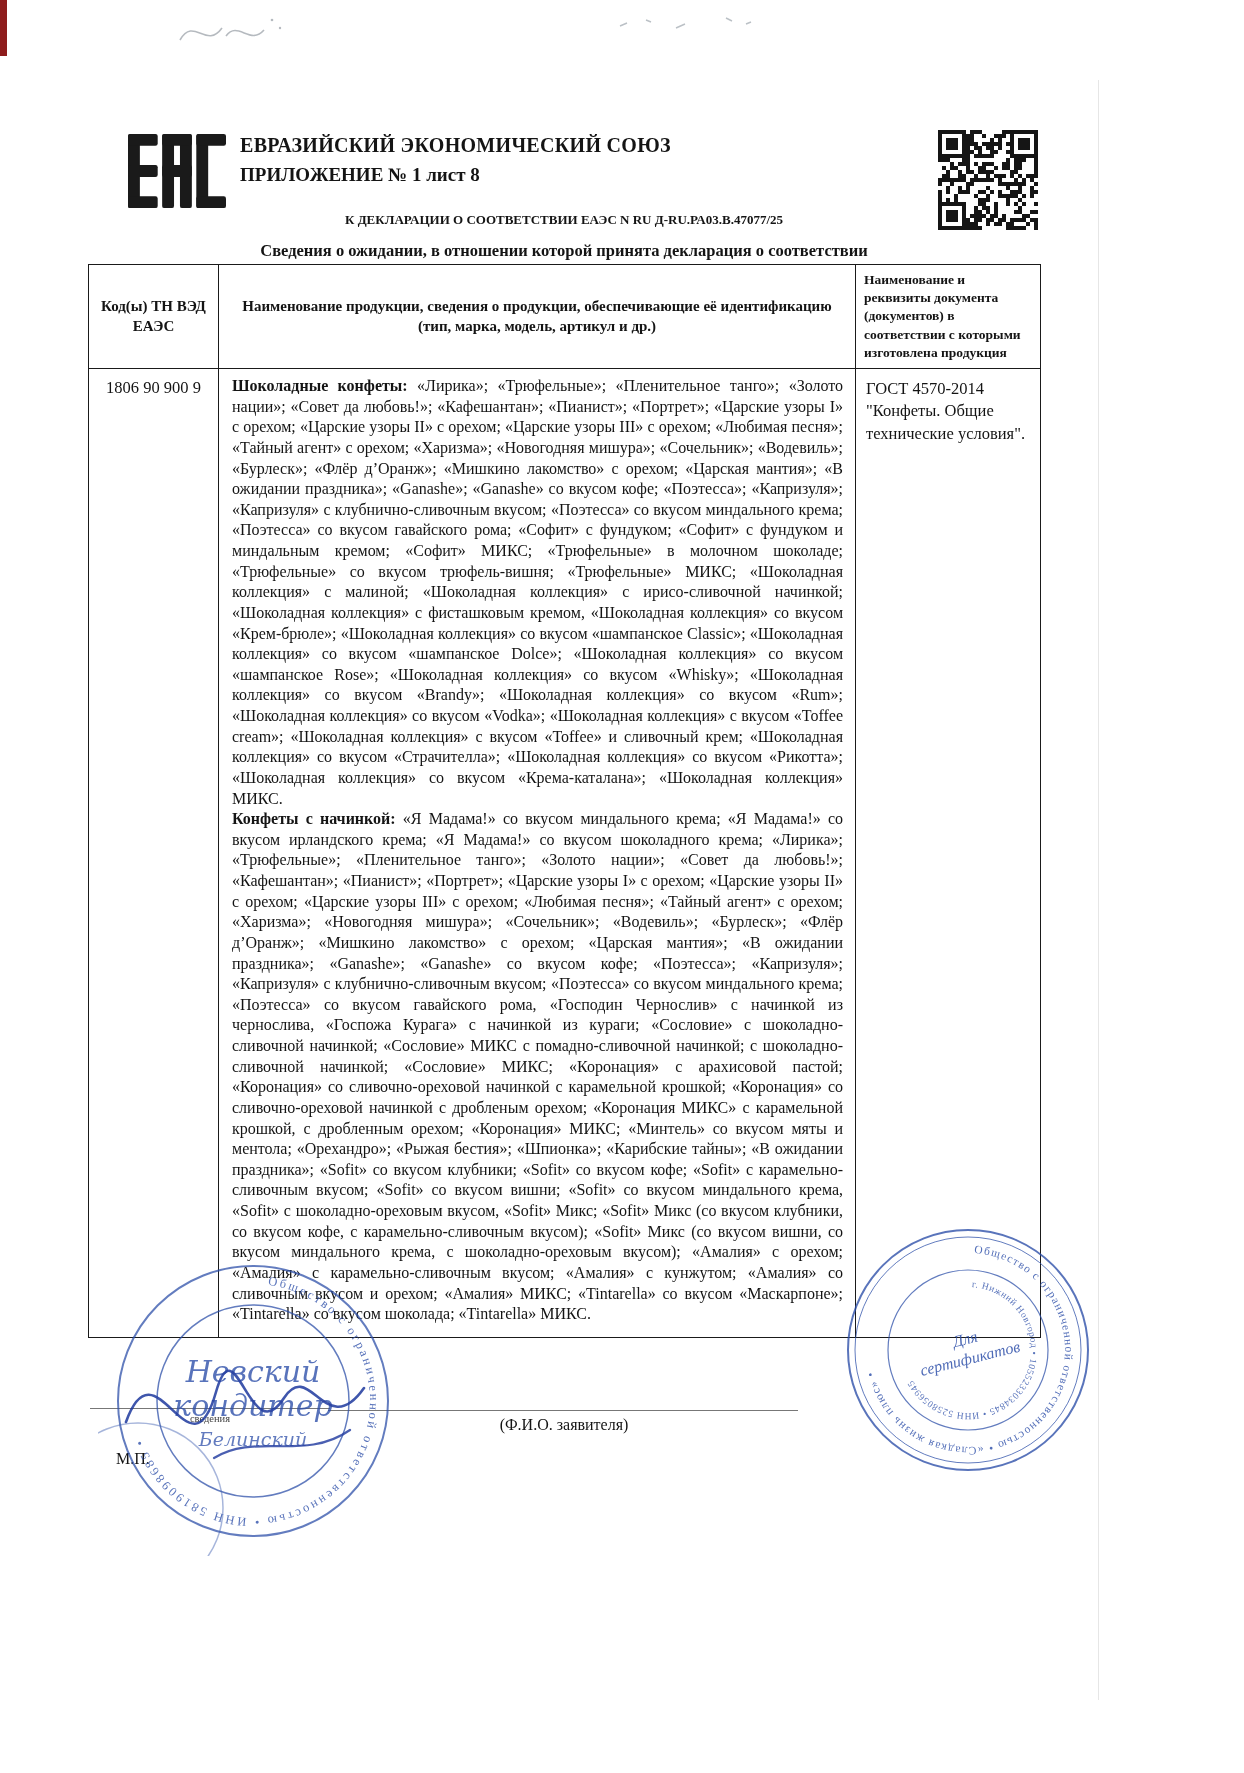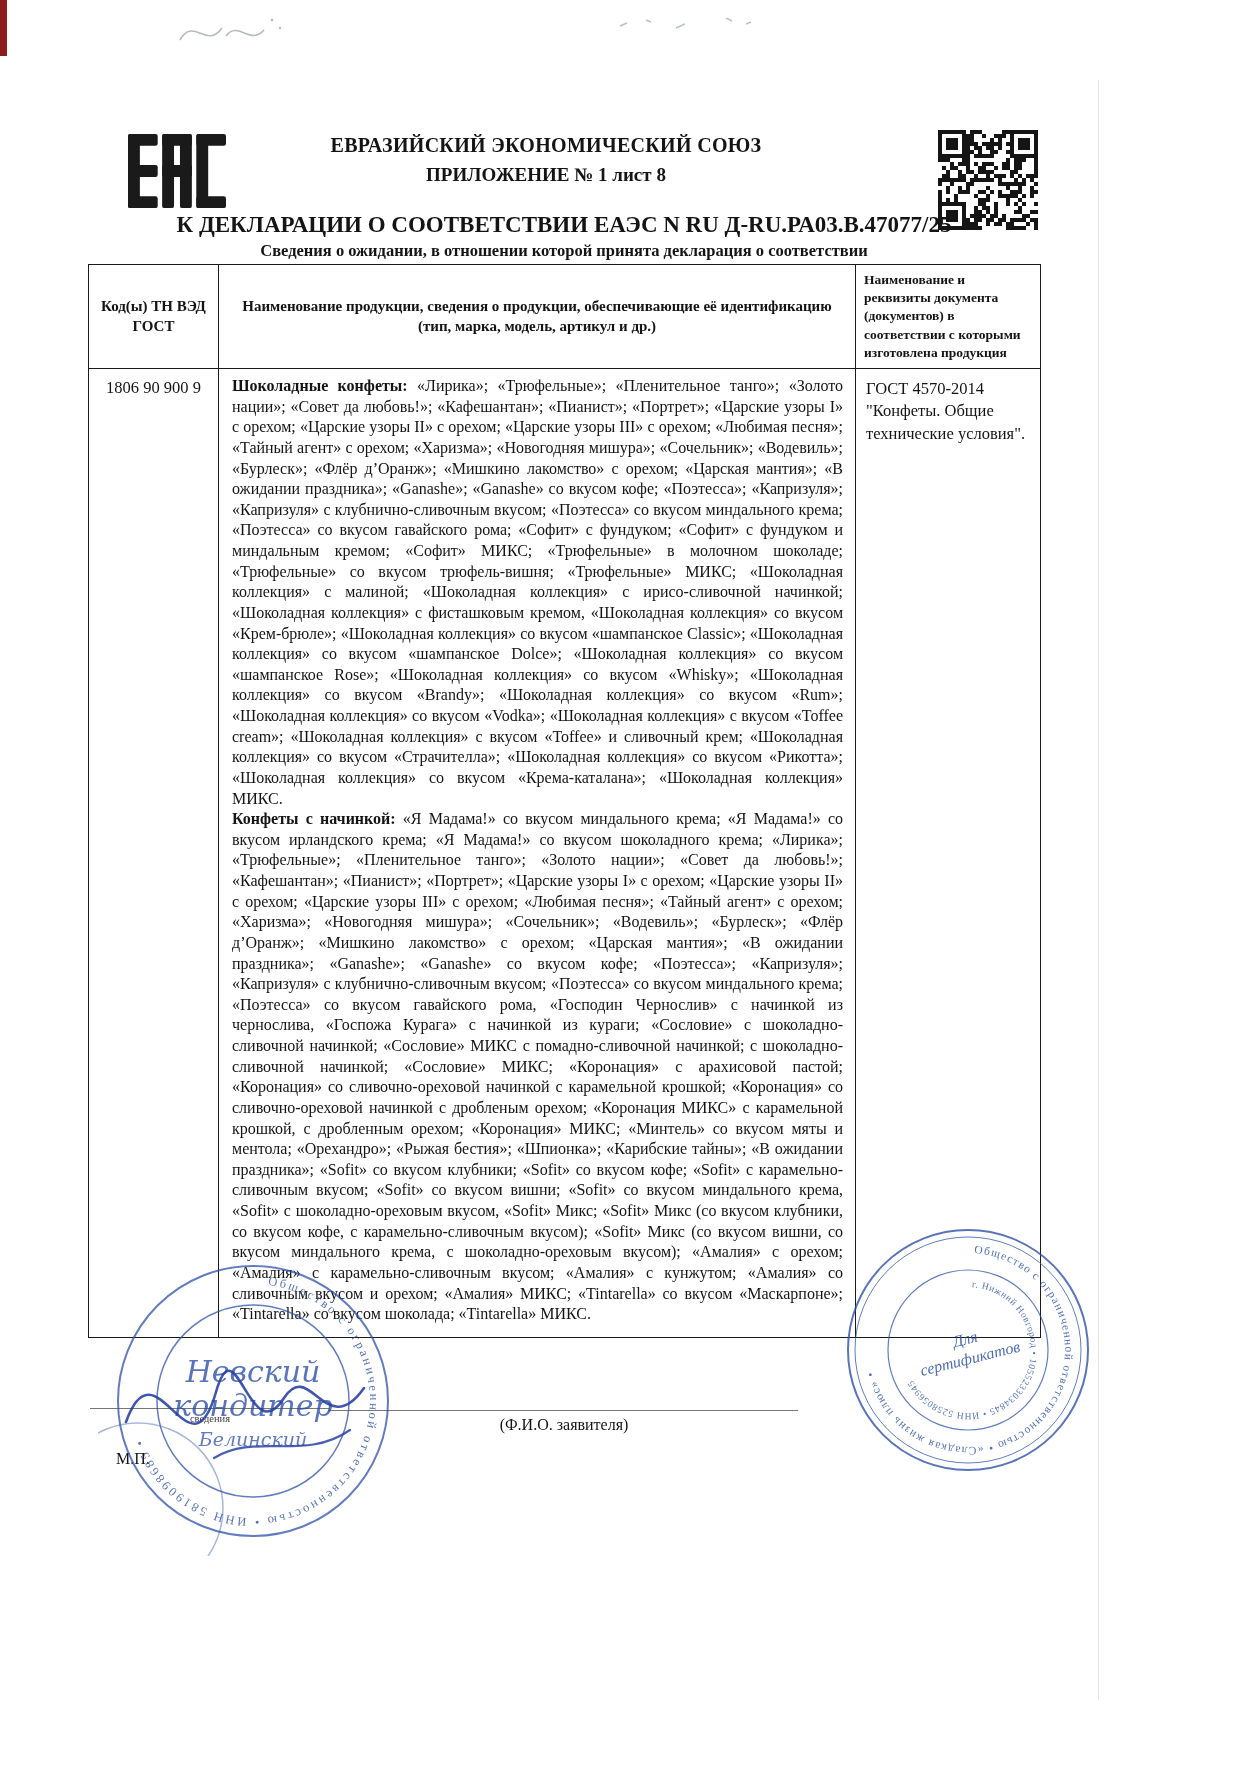--- a/index.html
+++ b/index.html
@@ -6,28 +6,28 @@
   html,body { background:#ffffff; }
   body { font-family:"Liberation Serif", serif; color:#141414; }
   .page { position:relative; width:1244px; height:1773px; background:#fff; overflow:hidden; }
 
   .artifact-red { position:absolute; left:0; top:0; width:7px; height:56px; background:#8e1c1c; }
   .page-edge { position:absolute; left:1098px; top:80px; width:1px; height:1620px; background:#e6e6e6; }
 
   .eac { position:absolute; left:128px; top:128px; width:98px; height:86px; }
   .eac rect { fill:#1a1a1a; }
 
-  .hdr { position:absolute; left:256px; top:134px; width:580px; text-align:center; }
+  .hdr { position:absolute; left:240px; top:134px; width:580px; text-align:left; }
   .hdr-union { font-size:20px; font-weight:bold; letter-spacing:.3px; }
   .hdr-annex { font-size:19px; font-weight:bold; margin-top:7px; }
 
   #qr { position:absolute; left:938px; top:130px; width:100px; height:100px; background:#fff; }
   #qr div { position:absolute; width:4px; height:4px; background:#151515; }
 
-  .decl-title { position:absolute; left:88px; top:212px; width:952px; text-align:center; font-weight:bold; font-size:23px; }
+  .decl-title { position:absolute; left:88px; top:212px; width:952px; text-align:center; font-weight:bold; font-size:13px; }
   .decl-sub   { position:absolute; left:88px; top:241px; width:952px; text-align:center; font-weight:bold; font-size:16.5px; }
 
   .content { position:absolute; left:88px; top:264px; width:952px; }
 
   table.tbl { border-collapse:collapse; width:952px; table-layout:fixed; }
   .tbl th, .tbl td { border:1px solid #1a1a1a; }
   thead th { font-weight:bold; font-size:15px; text-align:center; vertical-align:middle; padding:8px 6px; line-height:1.3; }
   thead th.h3 { font-size:13.5px; text-align:left; padding:6px 8px; line-height:1.35; }
   td.code { vertical-align:top; text-align:center; padding-top:9px; font-size:16.5px; }
   td.prod { vertical-align:top; padding:7px 12px 12px 13px; height:960px; }
@@ -425,21 +425,21 @@
 
   <div class="content">
     <table class="tbl">
       <colgroup>
           <col style="width:130px">
           <col style="width:637px">
           <col style="width:185px">
         </colgroup>
       <thead>
         <tr>
-          <th class="h1">Код(ы) ТН ВЭД ГОСТ</th>
+          <th class="h1">Код(ы) ТН ВЭД ЕАЭС</th>
           <th class="h2">Наименование продукции, сведения о продукции, обеспечивающие её идентификацию (тип, марка, модель, артикул и др.)</th>
           <th class="h3">Наименование и реквизиты документа (документов) в соответствии с которыми изготовлена продукция</th>
         </tr>
       </thead>
       <tbody>
         <tr>
           <td class="code">1806 90 900 9</td>
           <td class="prod">
             <p><b>Шоколадные конфеты:</b> <span>«Лирика»; «Трюфельные»; «Пленительное танго»; «Золото нации»; «Совет да любовь!»; «Кафешантан»; «Пианист»; «Портрет»; «Царские узоры I» с орехом; «Царские узоры II» с орехом; «Царские узоры III» с орехом; «Любимая песня»; «Тайный агент» с орехом; «Харизма»; «Новогодняя мишура»; «Сочельник»; «Водевиль»; «Бурлеск»; «Флёр д’Оранж»; «Мишкино лакомство» с орехом; «Царская мантия»; «В ожидании праздника»; «Ganashe»; «Ganashe» со вкусом кофе; «Поэтесса»; «Капризуля»; «Капризуля» с клубнично-сливочным вкусом; «Поэтесса» со вкусом миндального крема; «Поэтесса» со вкусом гавайского рома; «Софит» с фундуком; «Софит» с фундуком и миндальным кремом; «Софит» МИКС; «Трюфельные» в молочном шоколаде; «Трюфельные» со вкусом трюфель-вишня; «Трюфельные» МИКС; «Шоколадная коллекция» с малиной; «Шоколадная коллекция» с ирисо-сливочной начинкой; «Шоколадная коллекция» с фисташковым кремом, «Шоколадная коллекция» со вкусом «Крем-брюле»; «Шоколадная коллекция» со вкусом «шампанское Classic»; «Шоколадная коллекция» со вкусом «шампанское Dolce»; «Шоколадная коллекция» со вкусом «шампанское Rose»; «Шоколадная коллекция» со вкусом «Whisky»; «Шоколадная коллекция» со вкусом «Brandy»; «Шоколадная коллекция» со вкусом «Rum»; «Шоколадная коллекция» со вкусом «Vodka»; «Шоколадная коллекция» с вкусом «Toffee cream»; «Шоколадная коллекция» с вкусом «Toffee» и сливочный крем; «Шоколадная коллекция» со вкусом «Страчителла»; «Шоколадная коллекция» со вкусом «Рикотта»; «Шоколадная коллекция» со вкусом «Крема-каталана»; «Шоколадная коллекция» МИКС.</span></p>
             <p><b>Конфеты с начинкой:</b> <span>«Я Мадама!» со вкусом миндального крема; «Я Мадама!» со вкусом ирландского крема; «Я Мадама!» со вкусом шоколадного крема; «Лирика»; «Трюфельные»; «Пленительное танго»; «Золото нации»; «Совет да любовь!»; «Кафешантан»; «Пианист»; «Портрет»; «Царские узоры I» с орехом; «Царские узоры II» с орехом; «Царские узоры III» с орехом; «Любимая песня»; «Тайный агент» с орехом; «Харизма»; «Новогодняя мишура»; «Сочельник»; «Водевиль»; «Бурлеск»; «Флёр д’Оранж»; «Мишкино лакомство» с орехом; «Царская мантия»; «В ожидании праздника»; «Ganashe»; «Ganashe» со вкусом кофе; «Поэтесса»; «Капризуля»; «Капризуля» с клубнично-сливочным вкусом; «Поэтесса» со вкусом миндального крема; «Поэтесса» со вкусом гавайского рома, «Господин Чернослив» с начинкой из чернослива, «Госпожа Курага» с начинкой из кураги; «Сословие» с шоколадно-сливочной начинкой; «Сословие» МИКС с помадно-сливочной начинкой; с шоколадно-сливочной начинкой; «Сословие» МИКС; «Коронация» с арахисовой пастой; «Коронация» со сливочно-ореховой начинкой с карамельной крошкой; «Коронация» со сливочно-ореховой начинкой с дробленым орехом; «Коронация МИКС» с карамельной крошкой, с дробленным орехом; «Коронация» МИКС; «Минтель» со вкусом мяты и ментола; «Орехандро»; «Рыжая бестия»; «Шпионка»; «Карибские тайны»; «В ожидании праздника»; «Sofit» со вкусом клубники; «Sofit» со вкусом кофе; «Sofit» с карамельно-сливочным вкусом; «Sofit» со вкусом вишни; «Sofit» со вкусом миндального крема, «Sofit» с шоколадно-ореховым вкусом, «Sofit» Микс; «Sofit» Микс (со вкусом клубники, со вкусом кофе, с карамельно-сливочным вкусом); «Sofit» Микс (со вкусом вишни, со вкусом миндального крема, с шоколадно-ореховым вкусом); «Амалия» с орехом; «Амалия» с карамельно-сливочным вкусом; «Амалия» с кунжутом; «Амалия» со сливочным вкусом и орехом; «Амалия» МИКС; «Tintarella» со вкусом «Маскарпоне»; «Tintarella» со вкусом шоколада; «Tintarella» МИКС.</span></p>

